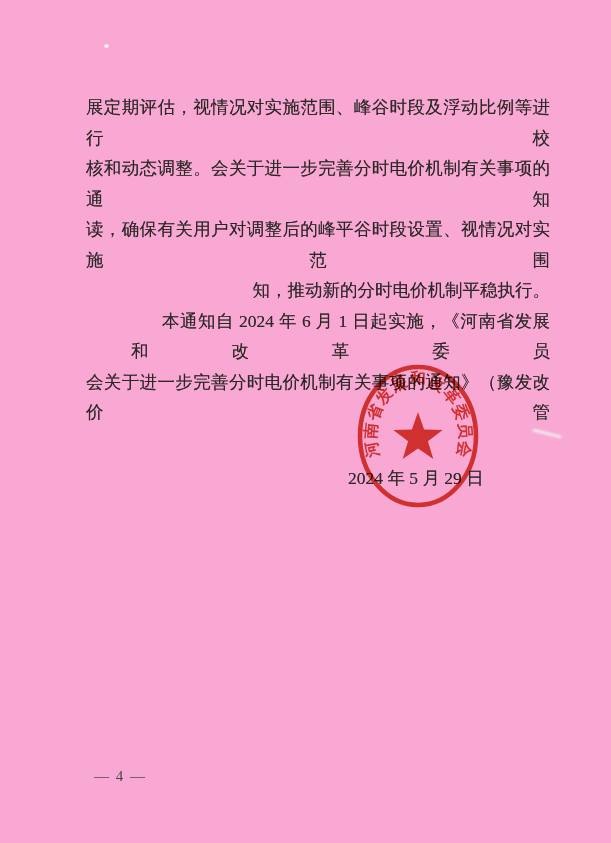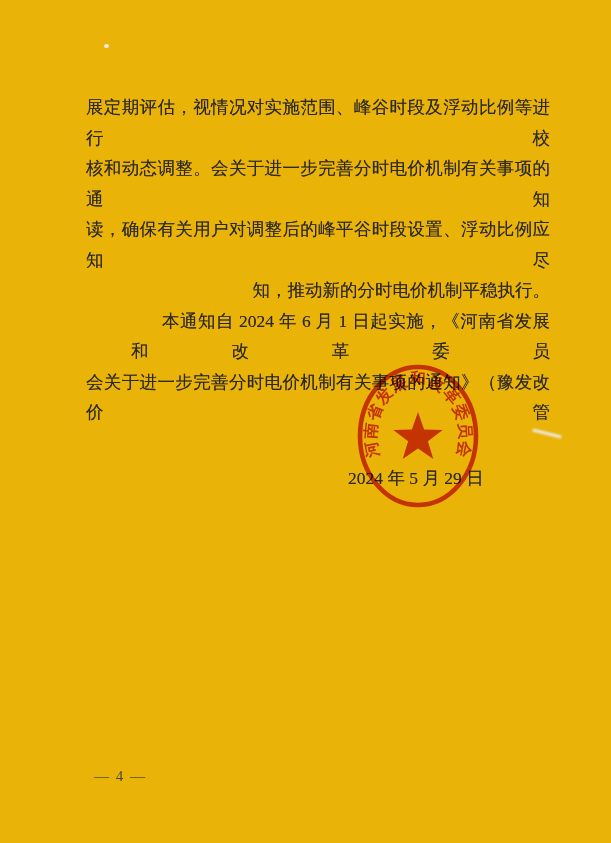--- a/index.html
+++ b/index.html
@@ -1,19 +1,19 @@
 <!DOCTYPE html>
 <html><head>
 <meta charset="utf-8">
 <style>
   html,body{margin:0;padding:0;background:#e8e8e8;}
   .page{
     position:relative;
     width:611px;height:843px;
-    background:#eab308;
+    background:#f9a8d4;
     overflow:hidden;
     font-family:"Liberation Serif","DejaVu Serif",serif;
   }
   
   .body-text{
     position:absolute;
     left:86px;top:92px;width:464px;
     font-size:17.5px;
     line-height:30.5px;
     color:#2b2826;
@@ -75,21 +75,21 @@
   }
 </style>
 </head>
 <body>
 
 <div class="page">
 
   <div class="body-text">
     <div class="line full">展定期评估，视情况对实施范围、峰谷时段及浮动比例等进行校</div>
     <div class="line full">核和动态调整。会关于进一步完善分时电价机制有关事项的通知</div>
-    <div class="line full">读，确保有关用户对调整后的峰平谷时段设置、浮动比例应知尽</div>
+    <div class="line full">读，确保有关用户对调整后的峰平谷时段设置、视情况对实施范围</div>
     <div class="line">知，推动新的分时电价机制平稳执行。</div>
     <div class="line full indent">本通知自 2024 年 6 月 1 日起实施，《河南省发展和改革委员</div>
     <div class="line full">会关于进一步完善分时电价机制有关事项的通知》（豫发改价管</div>
   </div>
 
 
   <div class="sign-date">2024 年 5 月 29 日</div>
 
   <div class="seal">
     <svg viewBox="0 0 128 148">

